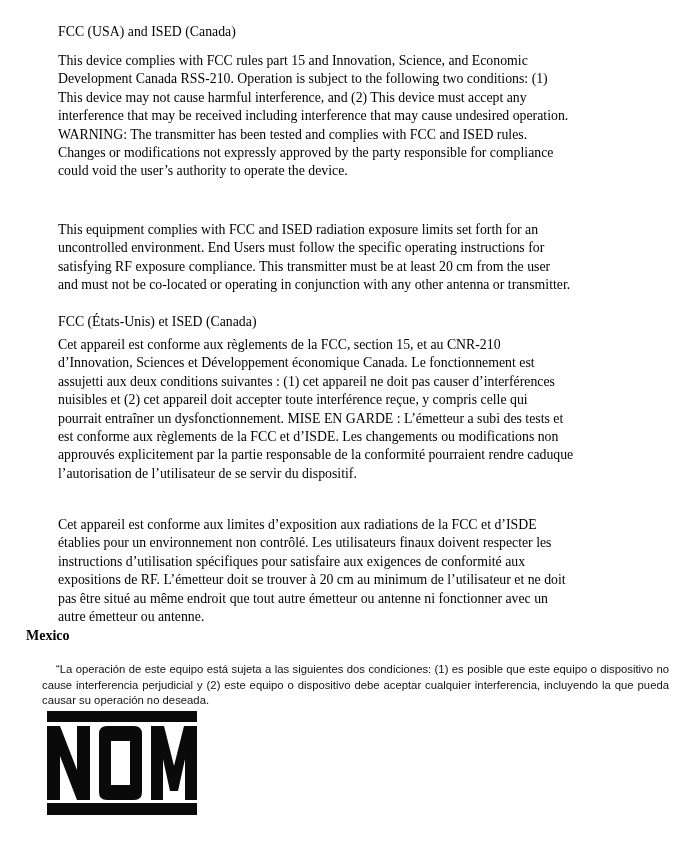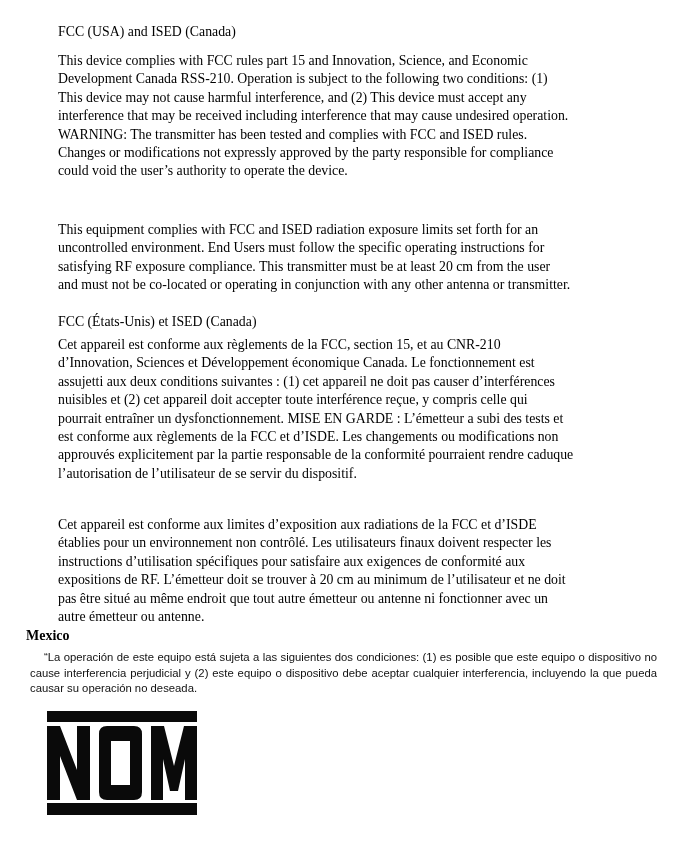--- a/index.html
+++ b/index.html
@@ -39,21 +39,21 @@
     font-size: 14px;
     font-weight: 700;
     font-family: "Liberation Serif", serif;
     margin: 0;
   }
   .para-es {
     position: absolute;
     left: 30px;
     top: 650px;
     width: 627px;
-    margin: 0;
+    margin: 12px;
     font-family: "Liberation Sans", sans-serif;
     font-size: 11.3px;
     line-height: 15.6px;
     text-align: justify;
     text-indent: 14px;
     color: #111111;
   }
   .nom-logo {
     position: absolute;
     left: 47px;

